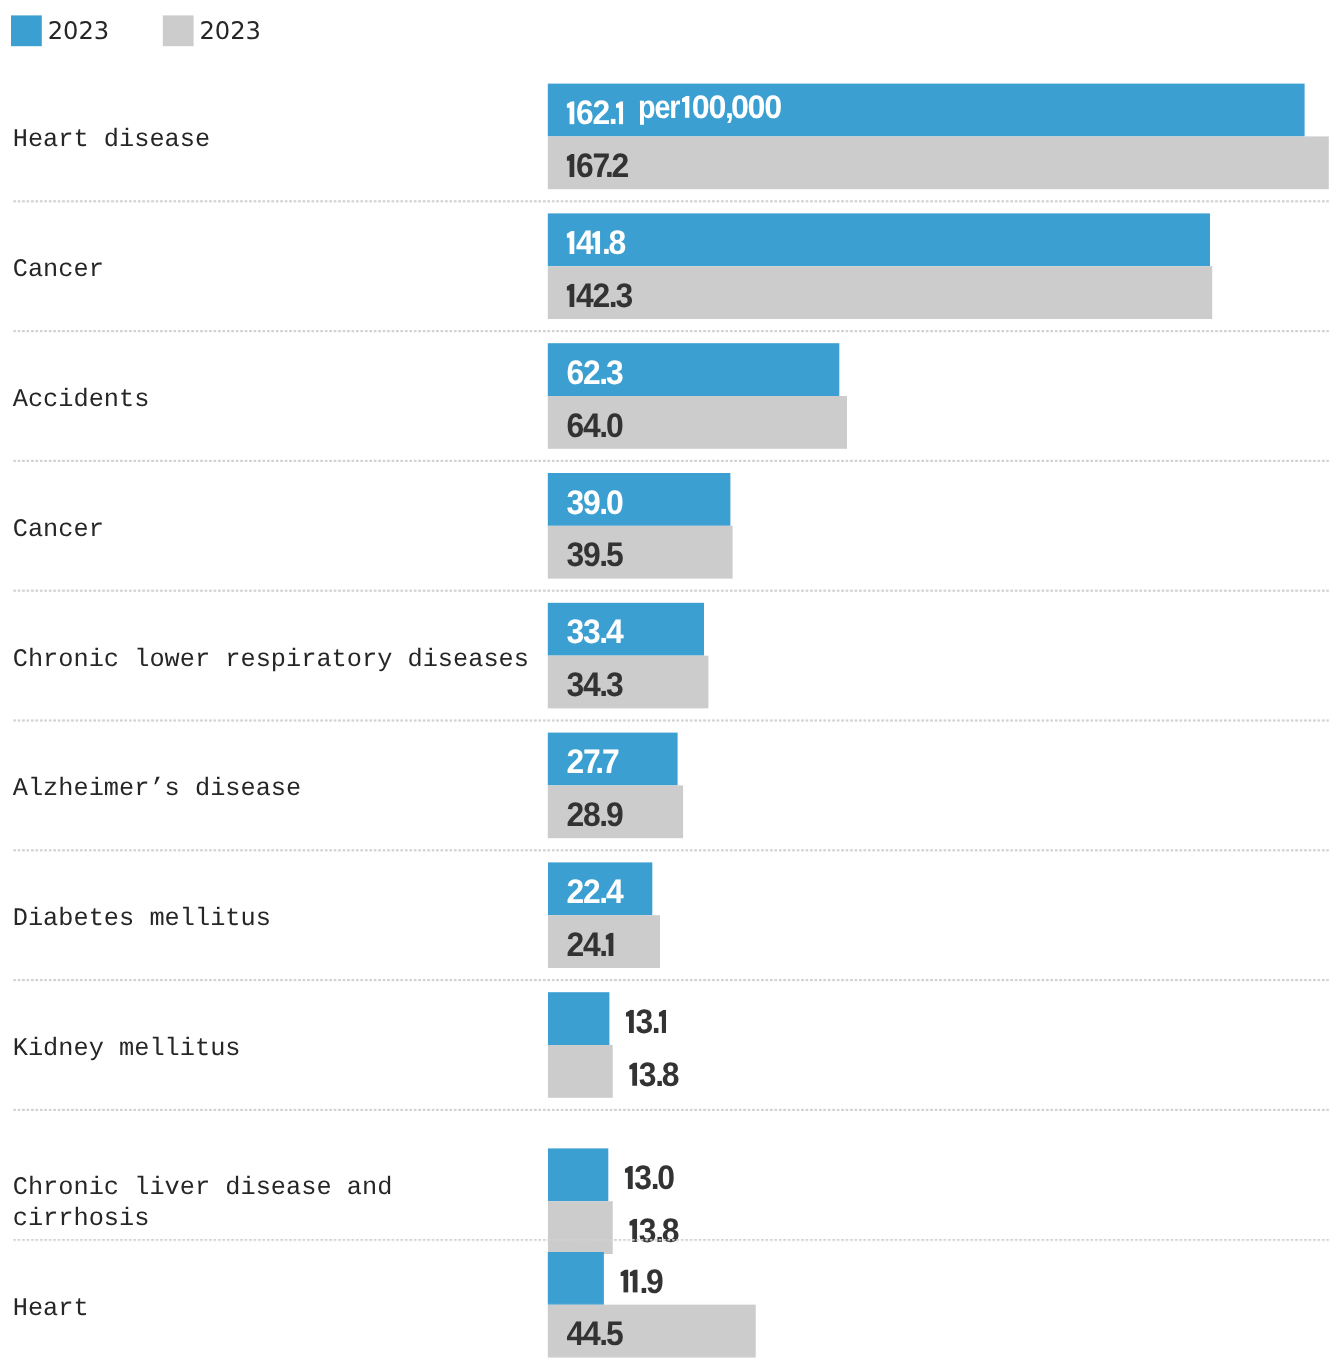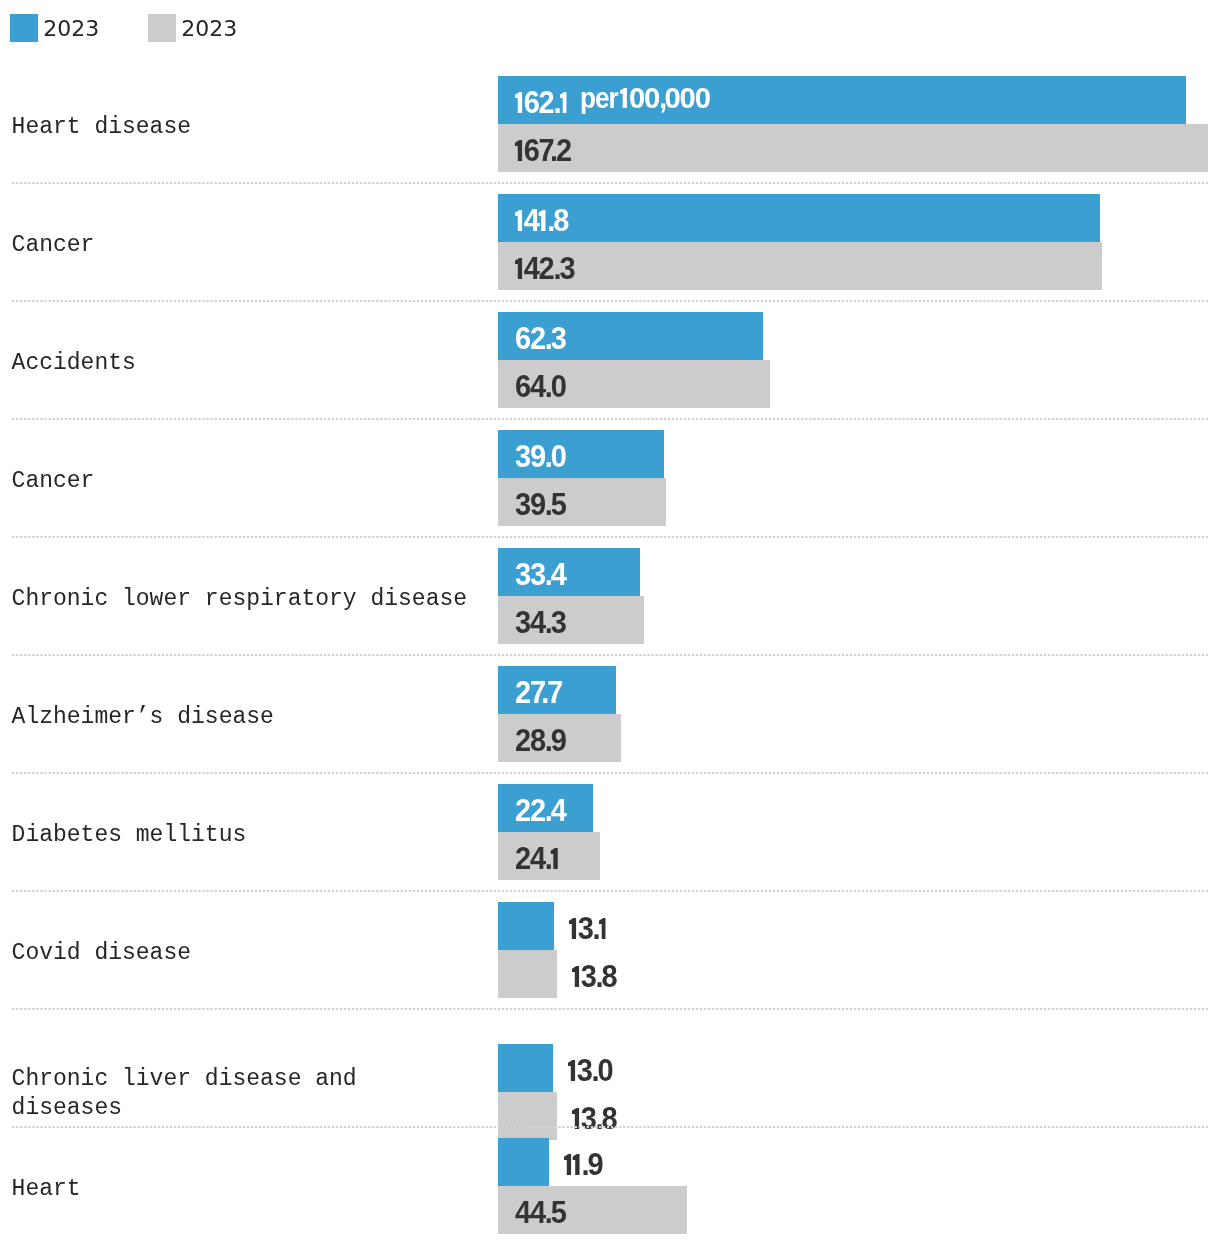--- a/index.html
+++ b/index.html
@@ -114,21 +114,21 @@
   <div class="sep" style="top:418px"></div>
   <div class="row" style="top:430px">
     <div class="cat-label" style="top:36.9px"><span>Cancer</span></div>
     <div class="bar bar-2023" style="width:165.6px"></div>
     <div class="bar bar-2022" style="width:167.7px"></div>
     <div class="vlabel on-blue" style="left:514.6px;top:0">39<span class="g dot">.</span>0</div>
     <div class="vlabel on-gray" style="left:514.6px;top:48px">39<span class="g dot">.</span>5</div>
   </div>
   <div class="sep" style="top:536px"></div>
   <div class="row" style="top:548px">
-    <div class="cat-label" style="top:36.9px"><span>Chronic lower respiratory disease</span></div>
+    <div class="cat-label" style="top:36.9px"><span>Chronic lower respiratory diseases</span></div>
     <div class="bar bar-2023" style="width:141.8px"></div>
     <div class="bar bar-2022" style="width:145.7px"></div>
     <div class="vlabel on-blue" style="left:514.6px;top:0">33<span class="g dot">.</span>4</div>
     <div class="vlabel on-gray" style="left:514.6px;top:48px">34<span class="g dot">.</span>3</div>
   </div>
   <div class="sep" style="top:654px"></div>
   <div class="row" style="top:666px">
     <div class="cat-label" style="top:36.9px"><span>Alzheimer’s disease</span></div>
     <div class="bar bar-2023" style="width:117.6px"></div>
     <div class="bar bar-2022" style="width:122.7px"></div>
@@ -140,35 +140,35 @@
     <div class="cat-label" style="top:36.9px"><span>Diabetes mellitus</span></div>
     <div class="bar bar-2023" style="width:95.1px"></div>
     <div class="bar bar-2022" style="width:102.3px"></div>
     <div class="vlabel on-blue" style="left:514.6px;top:0">22<span class="g dot">.</span>4</div>
     <div class="vlabel on-gray" style="left:514.6px;top:48px">24<span class="g dot">.</span><span class="g one"><svg class="one-svg" viewBox="0 0 7.2 20.8" preserveAspectRatio="none" width="7.701" height="21.328" aria-hidden="true">
             <path d="M4.4 0 L7.2 0 L7.2 20.8 L2.8 20.8 L2.8 5.9 L0 5.9 L0 2.7 Z" fill="currentColor"></path>
           </svg></span></div>
   </div>
   <div class="sep" style="top:890px"></div>
   <div class="row" style="top:902px">
-    <div class="cat-label" style="top:36.9px"><span>Covid disease</span></div>
+    <div class="cat-label" style="top:36.9px"><span>Kidney mellitus</span></div>
     <div class="bar bar-2023" style="width:55.6px"></div>
     <div class="bar bar-2022" style="width:58.6px"></div>
     <div class="vlabel outside" style="left:568.6px;top:0"><span class="g one"><svg class="one-svg" viewBox="0 0 7.2 20.8" preserveAspectRatio="none" width="7.701" height="21.328" aria-hidden="true">
             <path d="M4.4 0 L7.2 0 L7.2 20.8 L2.8 20.8 L2.8 5.9 L0 5.9 L0 2.7 Z" fill="currentColor"></path>
           </svg></span>3<span class="g dot">.</span><span class="g one"><svg class="one-svg" viewBox="0 0 7.2 20.8" preserveAspectRatio="none" width="7.701" height="21.328" aria-hidden="true">
             <path d="M4.4 0 L7.2 0 L7.2 20.8 L2.8 20.8 L2.8 5.9 L0 5.9 L0 2.7 Z" fill="currentColor"></path>
           </svg></span></div>
     <div class="vlabel outside" style="left:571.6px;top:48px"><span class="g one"><svg class="one-svg" viewBox="0 0 7.2 20.8" preserveAspectRatio="none" width="7.701" height="21.328" aria-hidden="true">
             <path d="M4.4 0 L7.2 0 L7.2 20.8 L2.8 20.8 L2.8 5.9 L0 5.9 L0 2.7 Z" fill="currentColor"></path>
           </svg></span>3<span class="g dot">.</span>8</div>
   </div>
   <div class="sep" style="top:1008px"></div>
   <div class="row" style="top:1044px">
-    <div class="cat-label" style="top:20.8px"><span>Chronic liver disease and</span><br><span>diseases</span></div>
+    <div class="cat-label" style="top:20.8px"><span>Chronic liver disease and</span><br><span>cirrhosis</span></div>
     <div class="bar bar-2023" style="width:55.2px"></div>
     <div class="bar bar-2022" style="width:58.6px"></div>
     <div class="vlabel outside" style="left:568.2px;top:0"><span class="g one"><svg class="one-svg" viewBox="0 0 7.2 20.8" preserveAspectRatio="none" width="7.701" height="21.328" aria-hidden="true">
             <path d="M4.4 0 L7.2 0 L7.2 20.8 L2.8 20.8 L2.8 5.9 L0 5.9 L0 2.7 Z" fill="currentColor"></path>
           </svg></span>3<span class="g dot">.</span>0</div>
     <div class="vlabel outside" style="left:571.6px;top:48px"><span class="g one"><svg class="one-svg" viewBox="0 0 7.2 20.8" preserveAspectRatio="none" width="7.701" height="21.328" aria-hidden="true">
             <path d="M4.4 0 L7.2 0 L7.2 20.8 L2.8 20.8 L2.8 5.9 L0 5.9 L0 2.7 Z" fill="currentColor"></path>
           </svg></span>3<span class="g dot">.</span>8</div>
   </div>
   <div class="sep" style="top:1126px"></div>

